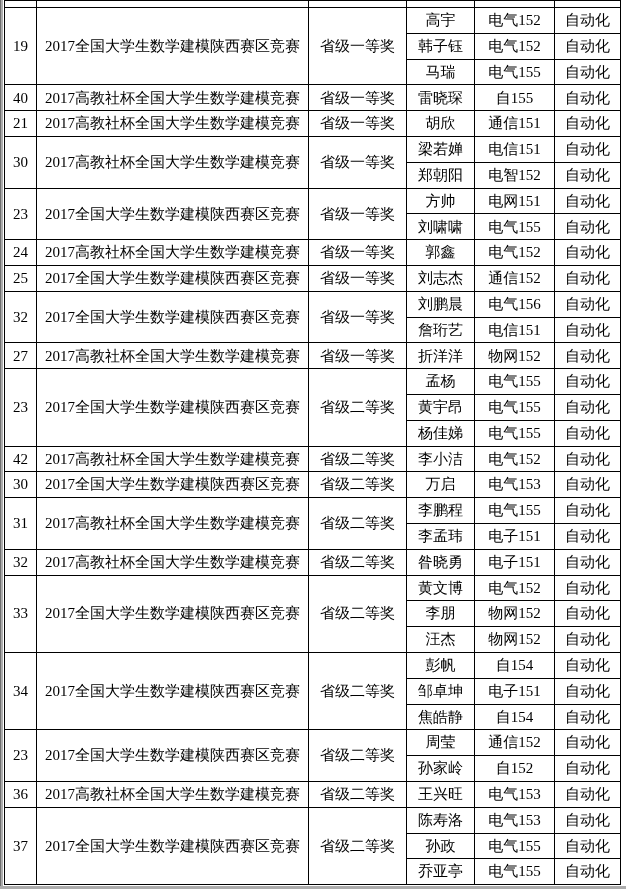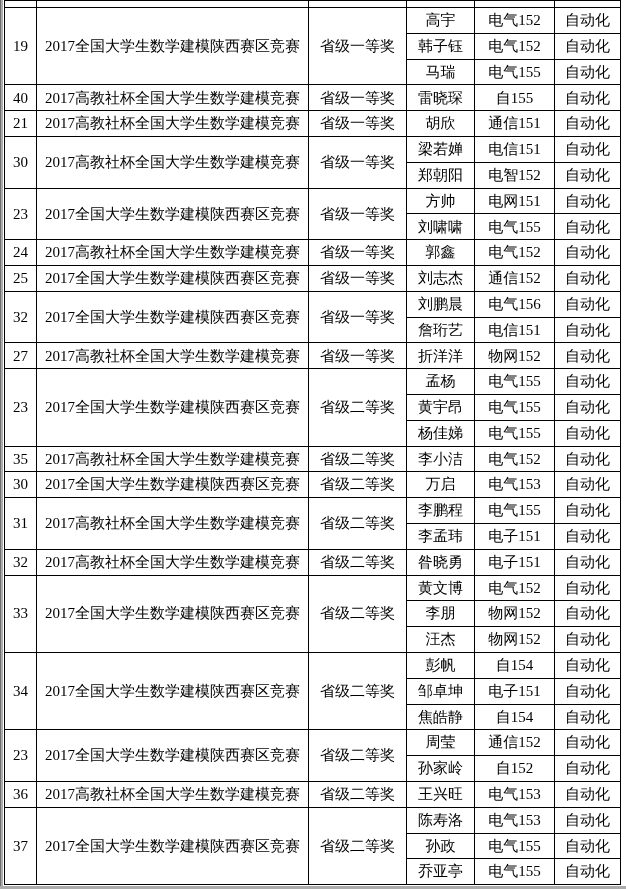--- a/index.html
+++ b/index.html
@@ -193,21 +193,21 @@
           <td class="col-name">黄宇昂</td>
           <td class="col-class">电气155</td>
           <td class="col-major">自动化</td>
         </tr>
         <tr class="subrow">
           <td class="col-name">杨佳娣</td>
           <td class="col-class">电气155</td>
           <td class="col-major">自动化</td>
         </tr>
         <tr class="subrow">
-          <td class="col-no">35</td>
+          <td class="col-no">42</td>
           <td class="col-comp">2017高教社杯全国大学生数学建模竞赛</td>
           <td class="col-award">省级二等奖</td>
           <td class="col-name">李小洁</td>
           <td class="col-class">电气152</td>
           <td class="col-major">自动化</td>
         </tr>
         <tr class="subrow">
           <td class="col-no">30</td>
           <td class="col-comp">2017全国大学生数学建模陕西赛区竞赛</td>
           <td class="col-award">省级二等奖</td>

